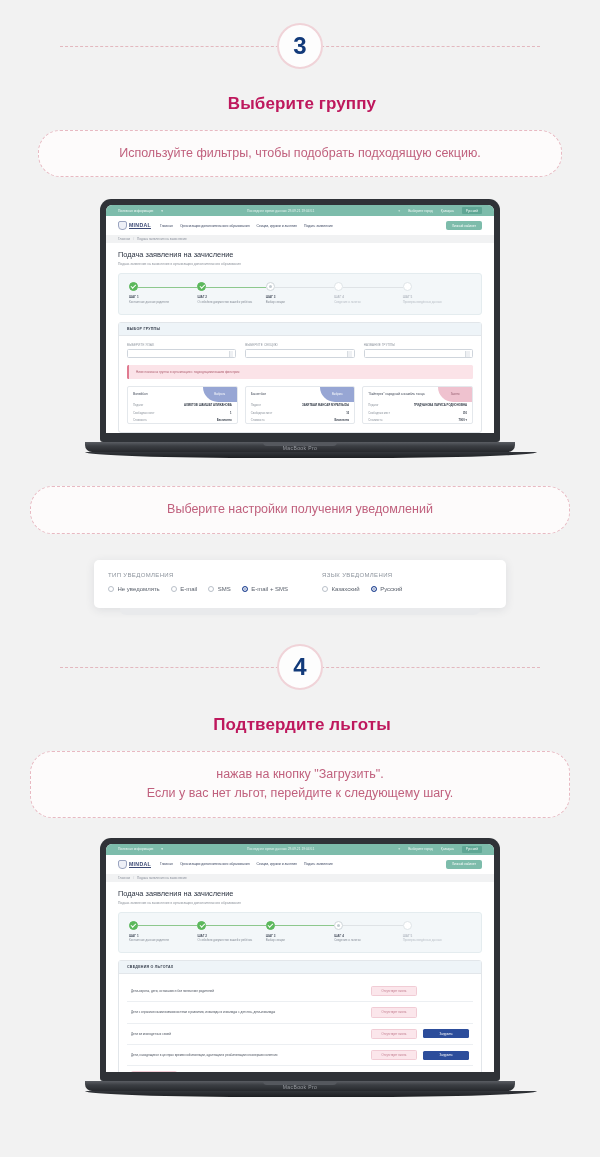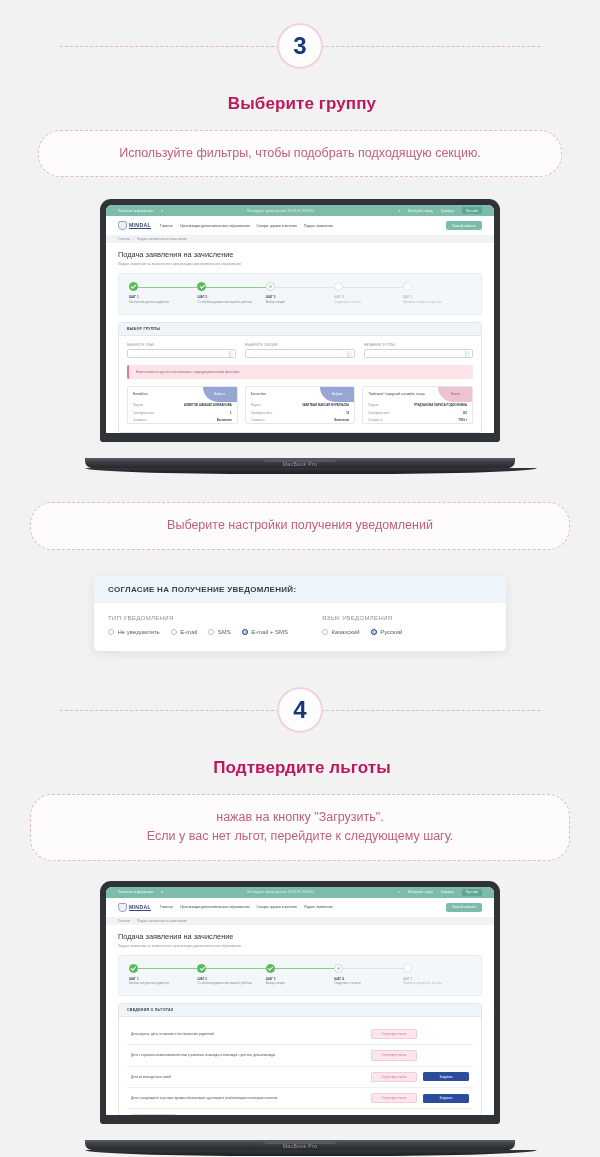--- a/index.html
+++ b/index.html
@@ -37,21 +37,21 @@
     border: 1px dashed #e8b9c2; border-radius: 22px;
     background: #fdfbfb;
     text-align: center; color: #c0607d;
     font-size: 12.5px; font-weight: normal; line-height: 1.55;
   }
   .note-box.wide { margin: 0 30px; }
 
   
   .laptop { margin: 22px auto 0 auto; width: 430px; position: relative; }
   .laptop-lid {
-    margin: 16px auto; width: 400px; background: #2f3237;
+    margin: 0 auto; width: 400px; background: #2f3237;
     border-radius: 11px 11px 3px 3px; padding: 6px 6px 9px 6px;
   }
   .laptop-screen {
     width: 100%; height: 228px; background: #ffffff;
     border-radius: 6px 6px 0 0; overflow: hidden; position: relative;
   }
   .laptop-base {
     width: 430px; height: 10px; margin: 0 auto;
     background: linear-gradient(#5a5d63, #3b3e43 40%, #26282c);
     border-radius: 0 0 7px 7px; position: relative;
@@ -365,21 +365,20 @@
     <div class="laptop-base">
       <div class="macbook-label">MacBook Pro</div>
     </div>
     <div class="laptop-foot"></div>
   </div>
 
   <div class="note-box wide" style="margin-top:28px;">Выберите настройки получения уведомлений</div>
 
   <div class="notif-wrap">
     <div class="notif-card">
-      <div class="notif-head">СОГЛАСИЕ НА ПОЛУЧЕНИЕ УВЕДОМЛЕНИЙ:</div>
       <div class="notif-body">
         <div class="notif-col">
           <div class="notif-lab">ТИП УВЕДОМЛЕНИЯ</div>
           <div class="notif-opts">
             <label class="opt">
               <span class="radio"></span>
               <span>Не уведомлять</span>
             </label>
             <label class="opt">
               <span class="radio"></span>

